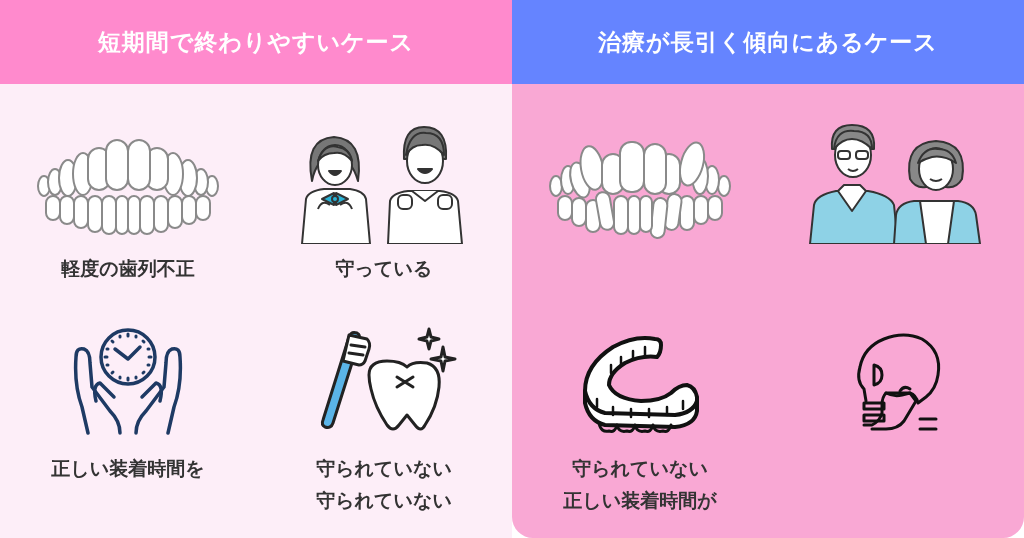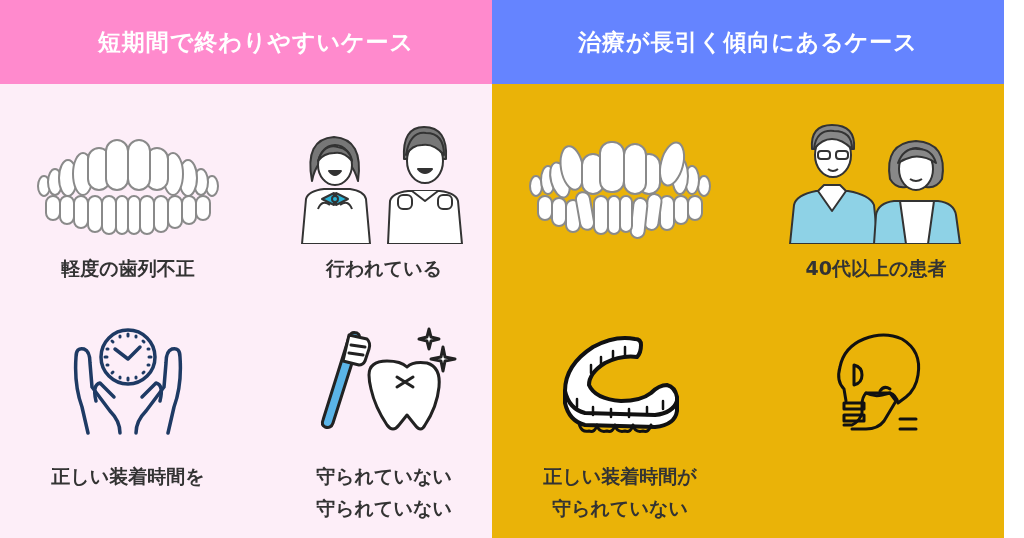--- a/index.html
+++ b/index.html
@@ -1,30 +1,30 @@
 <!DOCTYPE html>
 <html><head>
 <meta charset="utf-8">
 <style>
   * { margin: 0; padding: 0; box-sizing: border-box; }
   html, body { width: 1024px; height: 538px; overflow: hidden; }
   body { font-family: "DejaVu Sans", "Liberation Sans", sans-serif; position: relative; background: #fff; }
   .panel { position: absolute; top: 0; width: 512px; height: 538px; }
   .panel.left { left: 0; background: #fdeef8; }
-  .panel.right { left: 492px; background: #eab308; }
+  .panel.right { left: 512px; background: #f9a8d4; border-radius: 21px; }
   .header { height: 84px; display: flex; align-items: center; justify-content: center; color: #fff; font-size: 23px; font-weight: bold; letter-spacing: 1px; }
   .left .header { background: #ff8acd; }
   .right .header { background: #6584ff; }
   .cell { position: absolute; width: 256px; display: flex; flex-direction: column; align-items: center; }
   .cell .art { width: 220px; height: 132px; display: flex; align-items: flex-end; justify-content: center; }
   .cell .label { color: #333; font-size: 19px; font-weight: bold; text-align: center; line-height: 32px; margin-top: 8px; }
   .r1 { top: 112px; }
   .r2 { top: 320px; }
   .r2 .art { height: 120px; align-items: center; }
-  .r2 .label { margin-top: 21px; font-family: Liberation Serif, serif; }
+  .r2 .label { margin-top: 12px; }
   .c1 { left: 0; }
   .c2 { left: 256px; }
 </style>
 </head>
 <body>
 
 <div class="panel left">
   <div class="header">
     <span>短期間で終わりやすいケース</span>
   </div>
@@ -88,21 +88,21 @@
           <ellipse cx="131" cy="42" rx="18" ry="22" fill="#fff"></ellipse>
           <path d="M112 36 Q116 12 132 14 Q150 14 150 36 Q140 24 128 26 Q118 26 112 36 Z" fill="#777"></path>
           <path d="M124 50 Q131 58 138 50 Z" fill="#333"></path>
           <path d="M118 72 L131 82 L144 72" fill="#fff"></path>
           <rect x="104" y="76" width="14" height="14" rx="5" fill="#fff"></rect>
           <rect x="144" y="76" width="14" height="14" rx="5" fill="#fff"></rect>
         </g>
       </svg>
     </div>
     <div class="label">
-      <div>行われている</div>
+      <div>守っている</div>
     </div>
   </div>
 
   <div class="cell r2 c1">
     <div class="art">
       <svg width="120" height="110" viewBox="0 0 120 110">
         <g fill="none" stroke="#1e3a64" stroke-width="3.5" stroke-linecap="round" stroke-linejoin="round">
           <circle cx="60" cy="32" r="27"></circle>
           <path d="M47 24 L60 34 L72 22"></path>
           <g stroke-width="3">
@@ -213,40 +213,37 @@
 
           <path d="M88 125 L90 96 Q92 84 108 82 L152 82 Q168 84 170 96 L174 125 Z" fill="#8ed2e6"></path>
           <path d="M114 82 L120 125 L142 125 L148 82 Z" fill="#fff"></path>
           <path d="M104 60 Q98 24 130 22 Q162 24 156 60 Q150 70 140 68 L120 68 Q110 70 104 60 Z" fill="#888"></path>
           <ellipse cx="130" cy="50" rx="17" ry="21" fill="#fff"></ellipse>
           <path d="M112 44 Q118 28 132 30 Q146 30 150 44 Q138 36 126 38 Q118 40 112 44 Z" fill="#888"></path>
           <path d="M124 60 Q130 64 136 60" fill="none"></path>
         </g>
       </svg>
     </div>
-    <div class="label">
-      <div>40代以上の患者</div>
-    </div>
   </div>
 
   <div class="cell r2 c1">
     <div class="art">
       <svg width="130" height="110" viewBox="0 0 130 110">
         <g fill="#fff" stroke="#111" stroke-width="4" stroke-linejoin="round" stroke-linecap="round">
           <path d="M80 14 Q60 10 38 22 Q10 40 10 66 L10 78 Q14 96 30 100 L100 102 Q120 100 122 86 L122 72 Q120 62 112 60 Q104 60 96 68 Q86 76 66 76 Q40 74 34 60 Q34 48 50 38 Q66 30 82 32 Q86 28 86 20 Q86 14 80 14 Z"></path>
           <path d="M10 66 Q14 84 30 88 L100 90 Q118 88 122 76" fill="none"></path>
           <path d="M24 98 Q26 108 34 106 Q40 108 42 100 Q44 108 52 106 Q58 108 60 100 Q62 108 70 106 Q76 108 78 100 Q80 108 88 106 Q94 108 96 100" fill="none" stroke-width="3"></path>
           <path d="M36 40 L36 48 M46 32 L46 40 M58 26 L58 34 M70 22 L70 30" fill="none" stroke-width="2.5"></path>
           <path d="M22 74 L22 82 M38 82 L38 90 M56 84 L56 92 M74 84 L74 92 M92 82 L92 90 M108 76 L108 84" fill="none" stroke-width="2.5"></path>
         </g>
       </svg>
     </div>
     <div class="label">
+      <div>守られていない</div>
       <div>正しい装着時間が</div>
-      <div>守られていない</div>
     </div>
   </div>
 
   <div class="cell r2 c2">
     <div class="art">
       <svg width="100" height="110" viewBox="0 0 100 110">
         <g fill="none" stroke="#111" stroke-width="3" stroke-linejoin="round" stroke-linecap="round">
           <path d="M20 76 L18 64 Q10 56 14 42 Q18 22 38 14 Q58 6 76 14 Q96 26 92 50 Q90 64 80 72 L72 78 Q70 70 64 68 L40 68 Q36 72 36 80 L36 88 Q34 96 26 100 L18 100"></path>
           <path d="M28 40 Q36 42 36 50 Q36 58 28 60 Z"></path>
           <path d="M18 78 L38 78 L38 84 L18 84 Z M18 90 L38 90 L38 96 L18 96 Z"></path>

